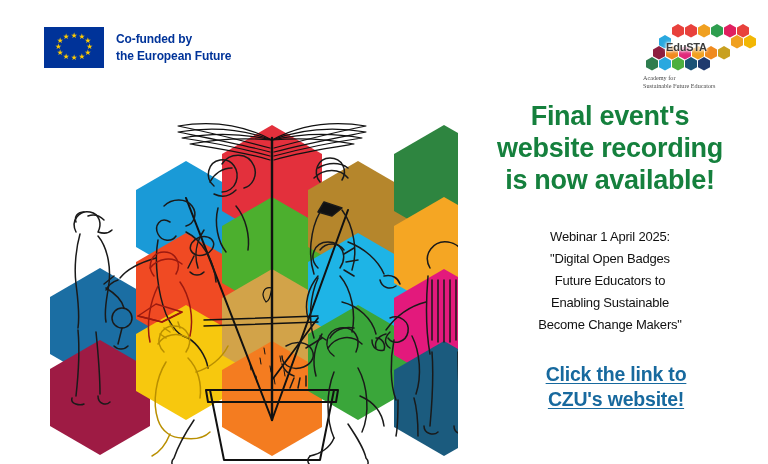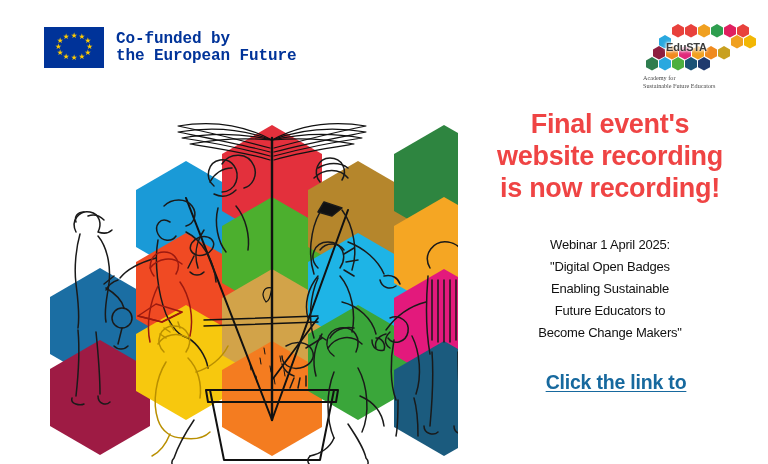--- a/index.html
+++ b/index.html
@@ -15,22 +15,22 @@
 
   
   .eu-logo{position:absolute;left:44px;top:27px;display:flex;align-items:center;gap:12px;}
   .eu-flag{width:60px;height:41px;background:#003399;position:relative;flex:0 0 auto;}
   .eu-stars{position:absolute;inset:0;}
   .eu-stars span{
     position:absolute;color:#FFCC00;font-size:7.5px;line-height:7.5px;
     transform:translate(-50%,-50%);
   }
   .eu-text{
-    color:#003399;font-weight:bold;font-size:16px;line-height:17px;
-    letter-spacing:-0.1px;white-space:nowrap;font-family:Liberation Mono, monospace;
+    color:#003399;font-weight:bold;font-size:12px;line-height:17px;
+    letter-spacing:-0.1px;white-space:nowrap;
   }
 
   
   .edusta-logo{position:absolute;left:640px;top:24px;width:120px;height:72px;}
   .edusta-hexgrid{position:relative;width:120px;height:50px;}
   .hx{position:absolute;width:12px;height:13.6px;}
   .hx i{
     display:block;width:100%;height:100%;
     clip-path:polygon(50% 0%,100% 25%,100% 75%,50% 100%,0% 75%,0% 25%);
     background:currentColor;
@@ -47,22 +47,22 @@
     font-family:"Liberation Serif","DejaVu Serif",serif;
   }
 
   
   .illus{position:absolute;left:18px;top:90px;width:440px;height:374px;}
   .illus svg{display:block;width:100%;height:100%;}
 
   
   .right{position:absolute;left:462px;top:100px;width:296px;text-align:center;}
   .headline{
-    color:#ef4444;font-weight:bold;font-size:27px;line-height:32px;
-    letter-spacing:-0.3px;margin:8px;
+    color:#15803d;font-weight:bold;font-size:27px;line-height:32px;
+    letter-spacing:-0.3px;margin:0;
   }
   .subtext{
     margin:30px 0 0 0;color:#111;font-size:13px;line-height:22px;
     letter-spacing:-0.2px;
   }
   .linkblock{
     margin:26px 0 0 0;color:#17699e;font-weight:bold;font-size:19.5px;
     line-height:25px;letter-spacing:-0.2px;cursor:pointer;
   }
   .linkblock span{text-decoration:underline;text-underline-offset:2px;margin-left:12px;}
@@ -359,29 +359,30 @@
           <path d="M276 288 l-4 10 M282 288 l-2 10 M288 286 l0 10"></path>
         </g>
       </g>
     </svg>
   </div>
 
   <div class="right">
     <h1 class="headline">
       <div>Final event's</div>
       <div>website recording</div>
-      <div>is now recording!</div>
+      <div>is now available!</div>
     </h1>
 
     <div class="subtext">
       <div>Webinar 1 April 2025:</div>
       <div>"Digital Open Badges</div>
+      <div>Future Educators to</div>
       <div>Enabling Sustainable</div>
-      <div>Future Educators to</div>
       <div>Become Change Makers"</div>
     </div>
 
     <div class="linkblock">
       <span>Click the link to </span><br>
+      <span>CZU's website!</span>
     </div>
   </div>
 
 </div>
 
 </body></html>

